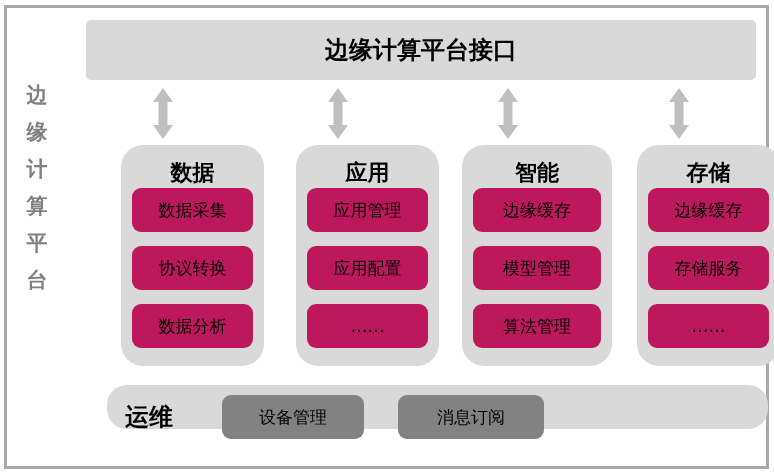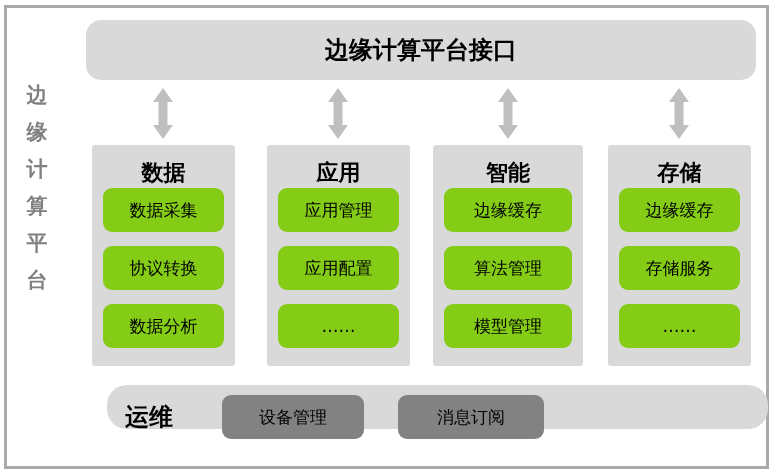--- a/index.html
+++ b/index.html
@@ -28,61 +28,62 @@
     font-size: 21px;
     font-weight: bold;
     color: #808080;
     line-height: 22px;
   }
   .header {
     position: absolute;
     left: 86px; top: 20px;
     width: 670px; height: 60px;
     background: #d9d9d9;
-    border-radius: 15px;
+    border-radius: 5px;
     display: flex;
     align-items: center;
     justify-content: center;
     font-size: 24px;
     font-weight: bold;
   }
   .arrow {
     position: absolute;
     top: 88px;
     width: 22px; height: 51px;
   }
   .arrow1 { left: 152px; }
   .arrow2 { left: 327px; }
   .arrow3 { left: 497px; }
   .arrow4 { left: 668px; }
   .col {
     position: absolute;
     top: 145px;
     height: 221px;
     background: #d9d9d9;
-    border-radius: 3px;
+    border-radius: 22px;
     box-sizing: border-box;
+    margin-left: 29px;
   }
   .col1 { left: 92px;  width: 143px; }
   .col2 { left: 267px; width: 143px; }
   .col3 { left: 433px; width: 150px; }
   .col4 { left: 608px; width: 143px; }
   .col-title {
     margin-top: 12px;
     height: 31px;
     line-height: 31px;
     text-align: center;
     font-size: 22px;
     font-weight: bold;
   }
   .col-item {
     margin: 0 11px 14px 11px;
     height: 44px;
     border-radius: 9px;
-    background: #84cc16;
+    background: #be185d;
     display: flex;
     align-items: center;
     justify-content: center;
     font-size: 17px;
     color: #000000;
   }
   .col-item:first-of-type { margin-top: 10px; }
   .bottom-bar {
     position: absolute;
     left: 90px; top: 385px;
@@ -158,22 +159,22 @@
   <div class="col col2">
     <div class="col-title">应用</div>
     <div class="col-item">应用管理</div>
     <div class="col-item">应用配置</div>
     <div class="col-item">……</div>
   </div>
 
   <div class="col col3">
     <div class="col-title">智能</div>
     <div class="col-item">边缘缓存</div>
+    <div class="col-item">模型管理</div>
     <div class="col-item">算法管理</div>
-    <div class="col-item">模型管理</div>
   </div>
 
   <div class="col col4">
     <div class="col-title">存储</div>
     <div class="col-item">边缘缓存</div>
     <div class="col-item">存储服务</div>
     <div class="col-item">……</div>
   </div>
 
   <div class="bottom-bar">

